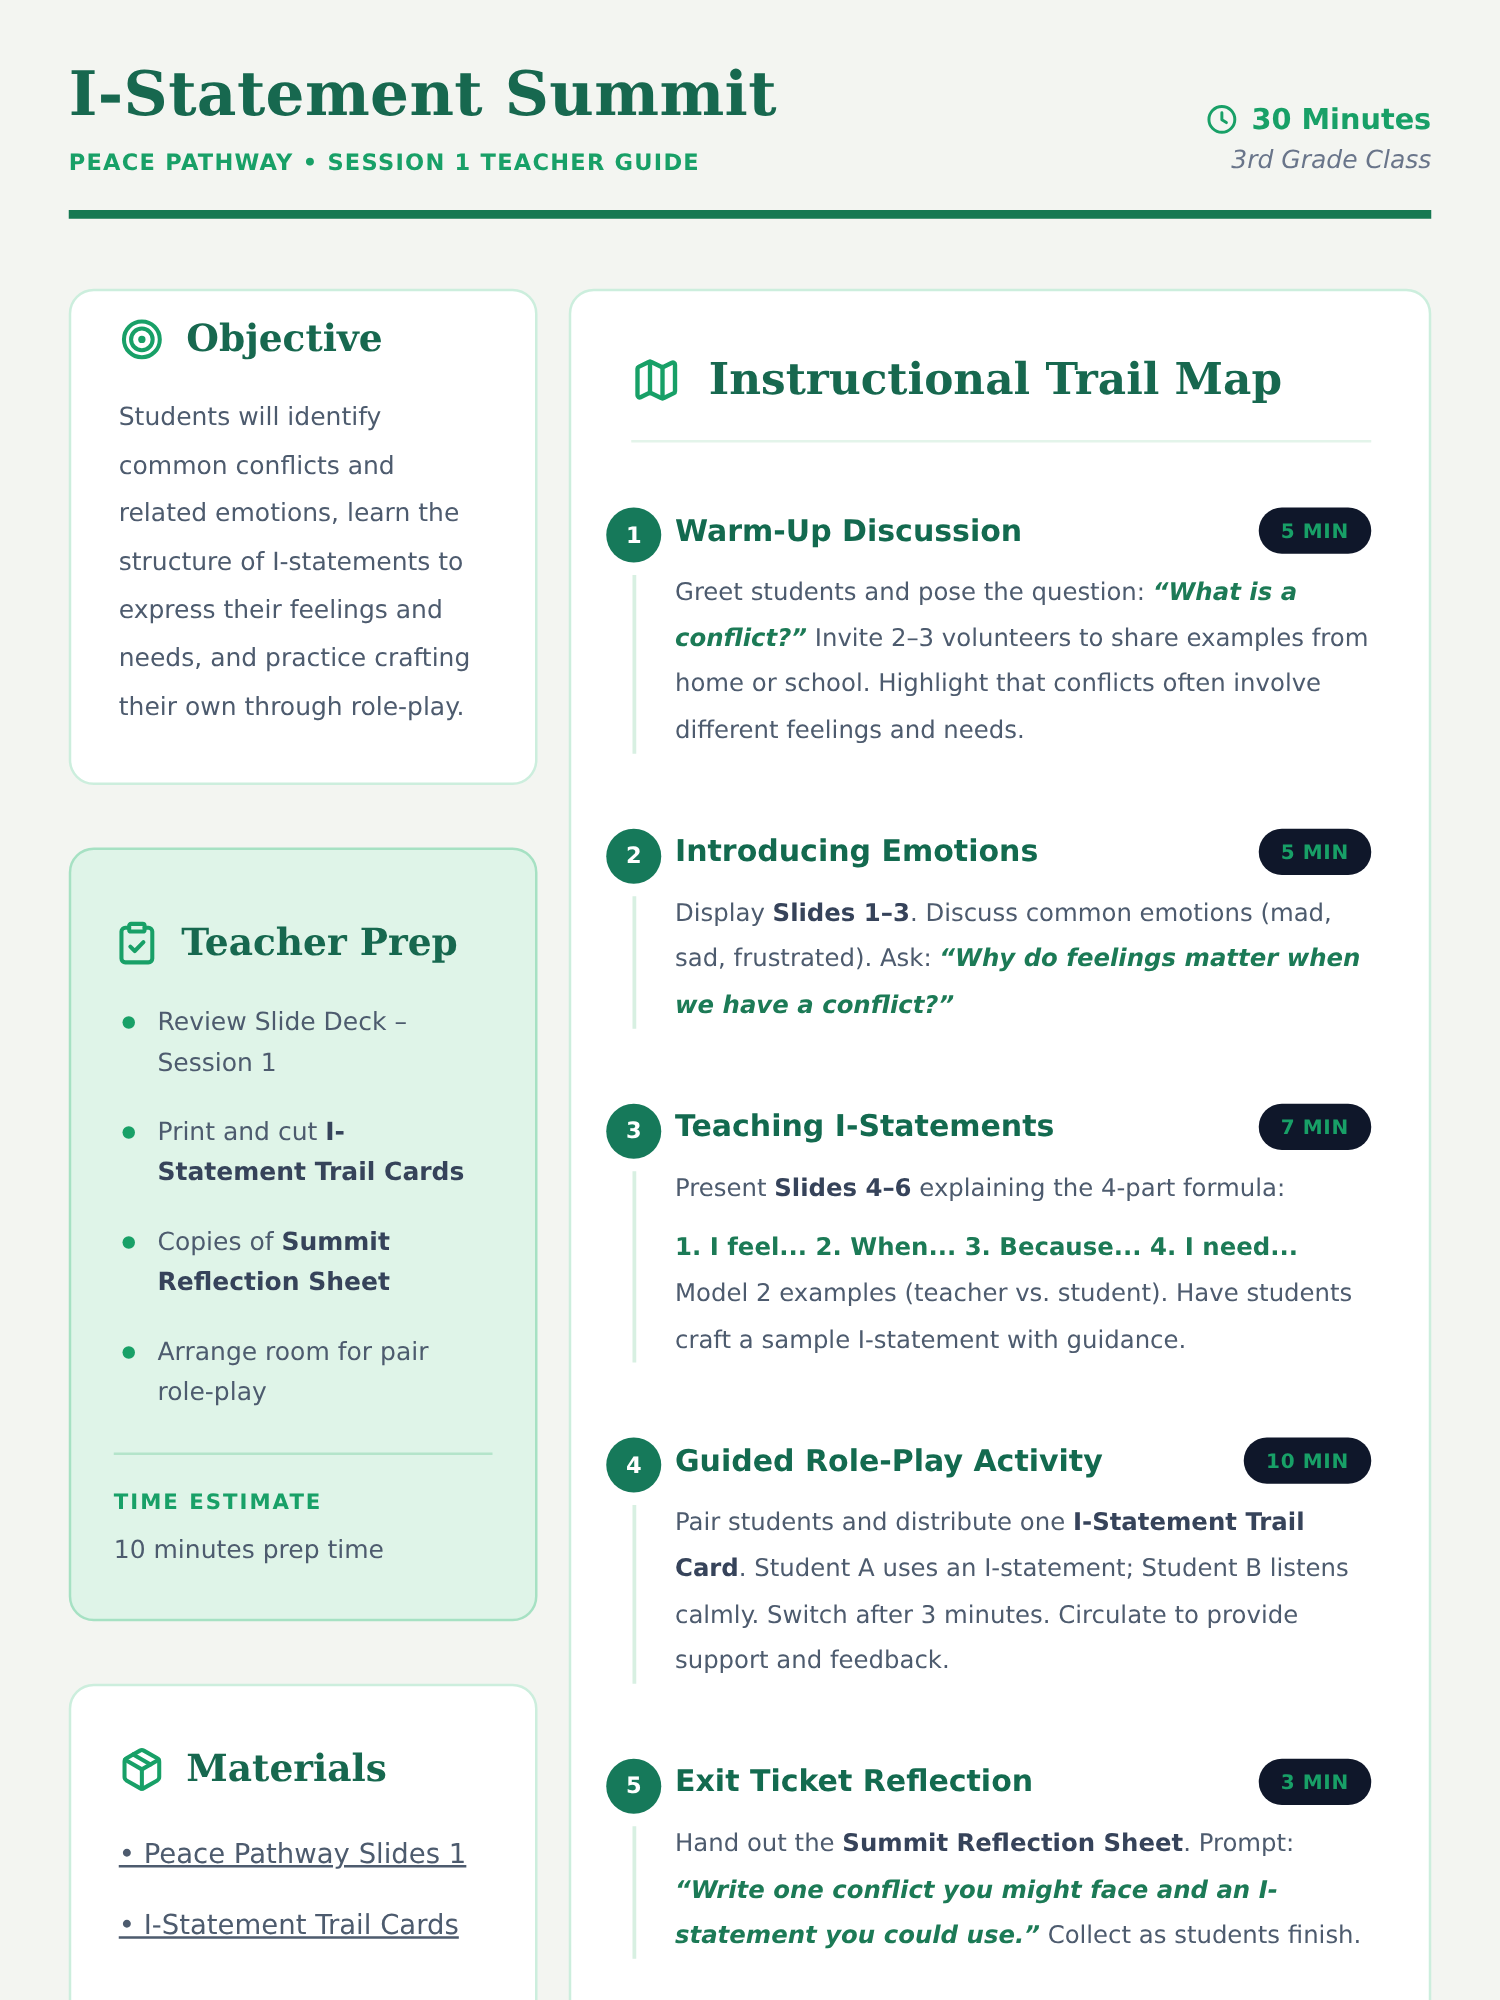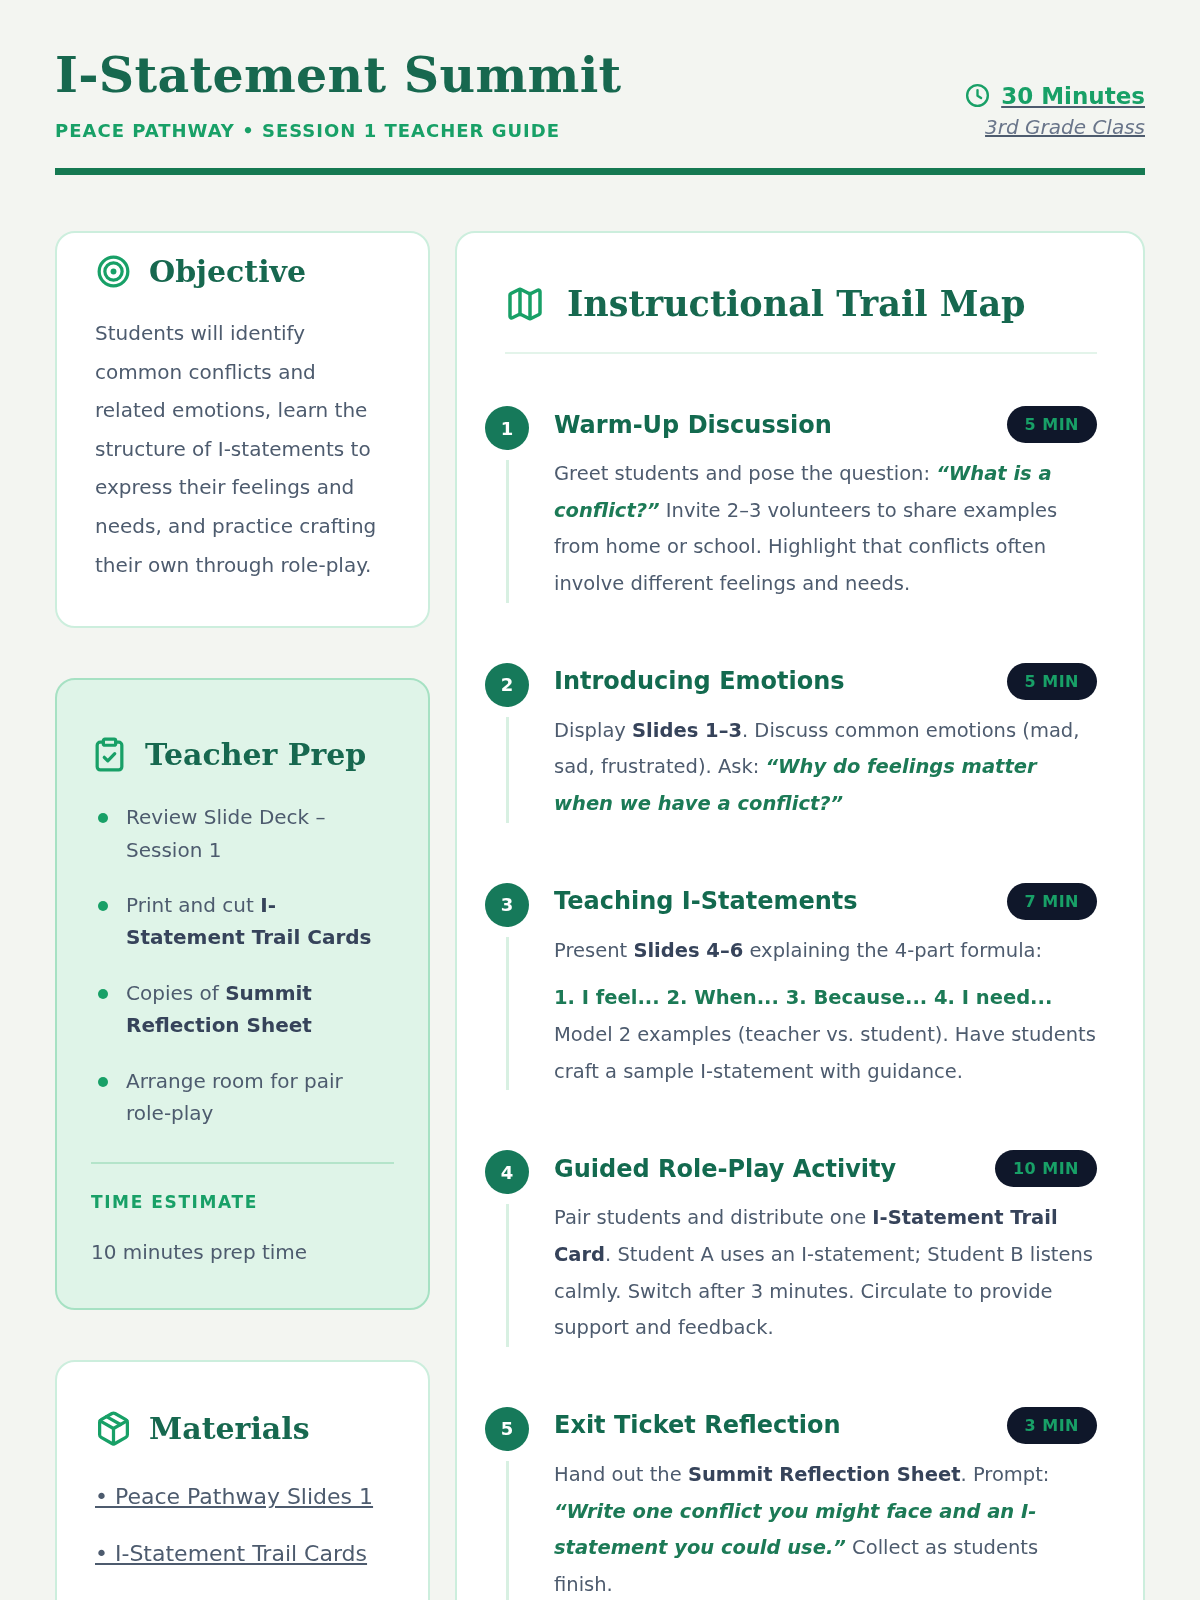--- a/index.html
+++ b/index.html
@@ -13,21 +13,21 @@
 
   
   .masthead{display:flex;justify-content:space-between;align-items:flex-end;}
   .page-title{
     font-family:"DejaVu Serif",serif;font-weight:700;
     font-size:49px;color:#17684f;margin:0 0 16px;letter-spacing:.3px;
   }
   .page-subtitle{
     font-size:18px;font-weight:700;color:#18a067;letter-spacing:1px;
   }
-  .head-right{text-align:right;padding-bottom:2px;text-decoration:underline;}
+  .head-right{text-align:right;padding-bottom:2px;}
   .duration-row{
     display:flex;align-items:center;justify-content:flex-end;gap:10px;
     color:#18a067;font-size:23px;font-weight:700;
   }
   .duration-row svg{width:27px;height:27px;flex:none;}
   .grade{font-style:italic;color:#69758a;font-size:20px;margin-top:6px;}
   .rule{height:7px;background:#157952;margin-top:27px;}
 
   
   .columns{display:flex;gap:25px;margin-top:56px;align-items:flex-start;}
@@ -50,21 +50,21 @@
   .prep{background:#dff4e8;border-color:#a6e1c3;margin-top:50px;padding:56px 34px 44px;}
   .prep .card-head{margin-bottom:28px;}
   .prep-list{list-style:none;margin:0;padding:0;font-size:20px;line-height:1.62;}
   .prep-list li{position:relative;padding-left:35px;margin-bottom:23px;}
   .prep-list li::before{
     content:"";position:absolute;left:7px;top:12px;
     width:10px;height:10px;border-radius:50%;background:#18a067;
   }
   .prep-divider{height:2px;background:#b4e4ca;margin:33px 0 28px;}
   .time-label{color:#18a067;font-weight:700;font-size:17px;letter-spacing:1.6px;}
-  .time-value{font-size:20px;color:#4d5b6e;margin-top:28px;}
+  .time-value{font-size:20px;color:#4d5b6e;margin-top:15px;}
 
   
   .materials{margin-top:50px;padding:48px 38px 40px;min-height:290px;}
   .materials .card-head{margin-bottom:30px;}
   .materials-list{list-style:none;margin:0;padding:0;font-size:22px;line-height:1.78;text-decoration:underline;}
   .materials-list li{margin-bottom:18px;}
 
   
   .trail{flex:1;padding:42px 46px 40px 28px;min-height:1390px;}
   .trail-head{display:flex;align-items:center;gap:22px;margin:8px 0 0 20px;}
@@ -78,21 +78,21 @@
   .steps{list-style:none;margin:0;padding:0;}
   .step{display:flex;padding-bottom:60px;}
   .step:last-child{padding-bottom:20px;}
   .step-rail{width:44px;flex:none;position:relative;display:flex;justify-content:center;}
   .rail-line{position:absolute;top:54px;bottom:0;width:3px;background:#d8f0e2;}
   .step-num{
     position:relative;z-index:1;width:44px;height:44px;border-radius:50%;
     background:#16795a;color:#ffffff;font-weight:700;font-size:18px;
     display:flex;align-items:center;justify-content:center;margin-top:0;
   }
-  .step-content{flex:1;margin-left:25px;}
+  .step-content{flex:1;margin-left:11px;}
   .step-top{display:flex;justify-content:space-between;align-items:center;margin-bottom:13px;}
   .step-title{font-size:24px;font-weight:700;color:#136a4f;margin:0;}
   .pill{
     flex:none;margin-left:20px;background:#0f172a;color:#18a067;
     font-weight:700;font-size:16px;letter-spacing:.5px;
     padding:9px 18px;border-radius:999px;
   }
   .step-body{font-size:19.5px;line-height:1.88;margin:0;color:#4d5b6e;}
 
   .seg-n{}

